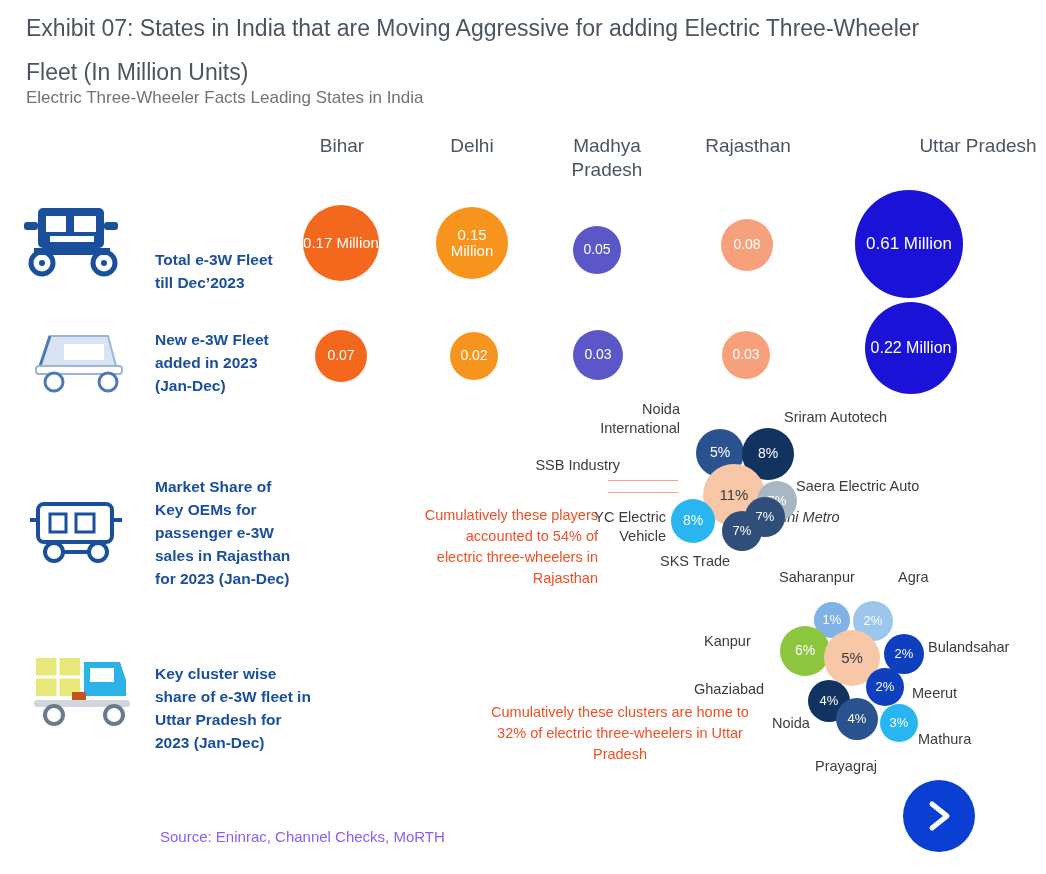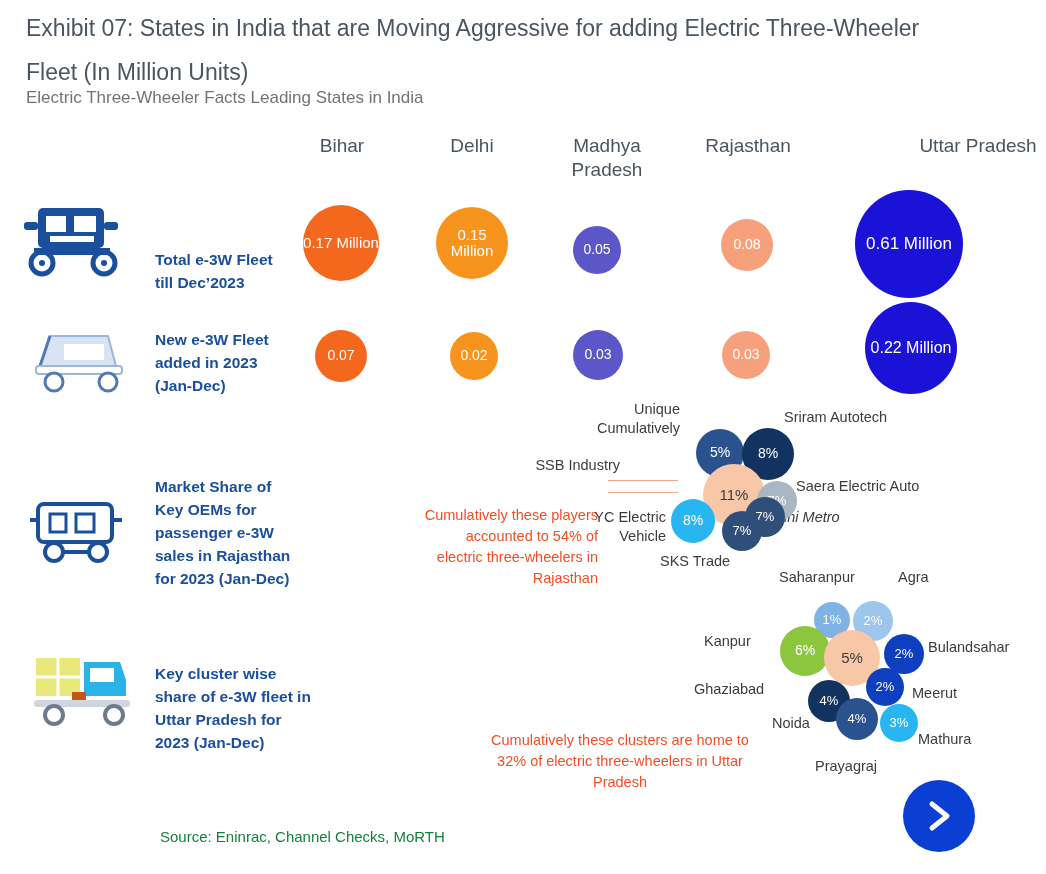--- a/index.html
+++ b/index.html
@@ -35,21 +35,21 @@
   }
   .note-red {
     position:absolute; color:#f04f23; font-size:14.5px; line-height:21px;
     text-align:right;
   }
   .note-red.center { text-align:center; }
   .lbl {
     position:absolute; font-size:14.5px; color:#3c3c3c; line-height:19px;
   }
   .source {
-    position:absolute; left:160px; top:828px; font-size:15px; color:#15803d;
+    position:absolute; left:160px; top:828px; font-size:15px; color:#8b5cf6;
   }
   .arrow-btn {
     position:absolute; left:903px; top:780px; width:72px; height:72px;
     border-radius:50%; background:#0b3fd4;
     display:flex; align-items:center; justify-content:center;
   }
   .leader { position:absolute; background:#f0a58a; height:1px; }
   svg { display:block; }
 </style>
 </head>
@@ -117,21 +117,21 @@
     <line x1="35" y1="62" x2="61" y2="62" stroke="#1a4f9c" stroke-width="4"></line>
   </svg>
 </div>
 <div class="row-label" style="left:155px; top:475px; width:145px;">Market Share of Key OEMs for passenger e-3W sales in Rajasthan for 2023  (Jan-Dec)</div>
 
 <div class="note-red" style="left:418px; top:505px; width:180px;">Cumulatively these players accounted to 54% of electric three-wheelers in Rajasthan</div>
 
 <div class="leader" style="left:608px; top:480px; width:70px;"></div>
 <div class="leader" style="left:608px; top:492px; width:70px;"></div>
 
-<div class="lbl" style="left:576px; top:400px; width:104px; text-align:right;">Unique Cumulatively</div>
+<div class="lbl" style="left:576px; top:400px; width:104px; text-align:right;">Noida International</div>
 <div class="lbl" style="left:784px; top:408px;">Sriram Autotech</div>
 <div class="lbl" style="left:528px; top:456px; width:92px; text-align:right;">SSB Industry</div>
 <div class="lbl" style="left:796px; top:477px;">Saera Electric Auto</div>
 <div class="lbl" style="left:772px; top:508px;font-style:italic;">Mini Metro</div>
 <div class="lbl" style="left:594px; top:508px; width:72px; text-align:right;">YC Electric Vehicle</div>
 <div class="lbl" style="left:660px; top:552px;">SKS Trade</div>
 
 <div class="bubble" style="left:696px; top:429px; width:48px; height:48px; background:#29528f; font-size:14px;">5%</div>
 <div class="bubble" style="left:742px; top:428px; width:52px; height:52px; background:#123260; font-size:14px;">8%</div>
 <div class="bubble" style="left:703px; top:464px; width:62px; height:62px; background:#f7c7a8; color:#3c3c3c; font-size:15px;">11%</div>
@@ -148,21 +148,21 @@
     <path d="M56 14 L92 14 L98 32 L98 48 L56 48 Z" fill="#2bb3e8"></path>
     <rect x="62" y="20" width="24" height="14" fill="#ffffff"></rect>
     <rect x="44" y="44" width="14" height="14" fill="#c0561a"></rect>
     <rect x="6" y="52" width="96" height="7" rx="3" fill="#cfd6dd"></rect>
     <circle cx="26" cy="67" r="9" fill="none" stroke="#6b7b8c" stroke-width="4"></circle>
     <circle cx="86" cy="67" r="9" fill="none" stroke="#6b7b8c" stroke-width="4"></circle>
   </svg>
 </div>
 <div class="row-label" style="left:155px; top:662px; width:160px;">Key cluster wise share of e-3W fleet in Uttar Pradesh for 2023 (Jan-Dec)</div>
 
-<div class="note-red center" style="left:480px; top:730px; width:280px;">Cumulatively these clusters are home to 32% of electric three-wheelers in Uttar Pradesh</div>
+<div class="note-red center" style="left:480px; top:702px; width:280px;">Cumulatively these clusters are home to 32% of electric three-wheelers in Uttar Pradesh</div>
 
 <div class="lbl" style="left:779px; top:568px;">Saharanpur</div>
 <div class="lbl" style="left:898px; top:568px;">Agra</div>
 <div class="lbl" style="left:704px; top:632px;">Kanpur</div>
 <div class="lbl" style="left:928px; top:638px;">Bulandsahar</div>
 <div class="lbl" style="left:694px; top:680px;">Ghaziabad</div>
 <div class="lbl" style="left:912px; top:684px;">Meerut</div>
 <div class="lbl" style="left:772px; top:714px;">Noida</div>
 <div class="lbl" style="left:815px; top:757px;">Prayagraj</div>
 <div class="lbl" style="left:918px; top:730px;">Mathura</div>

